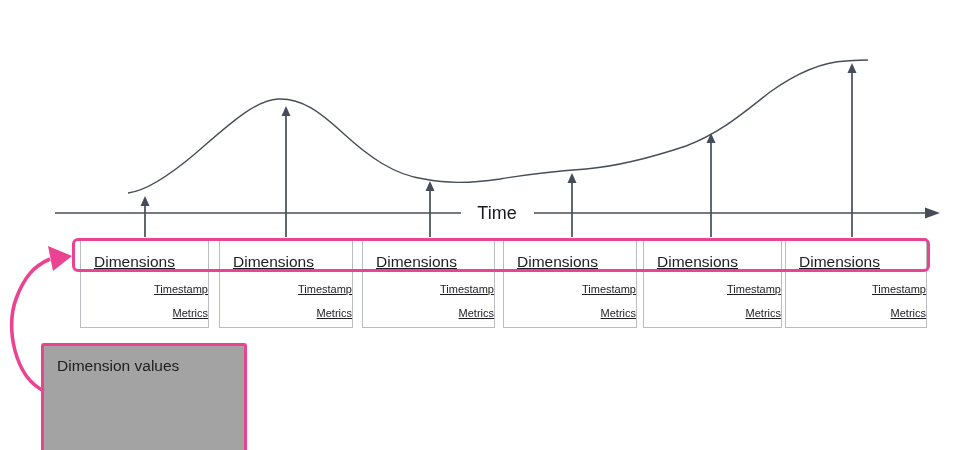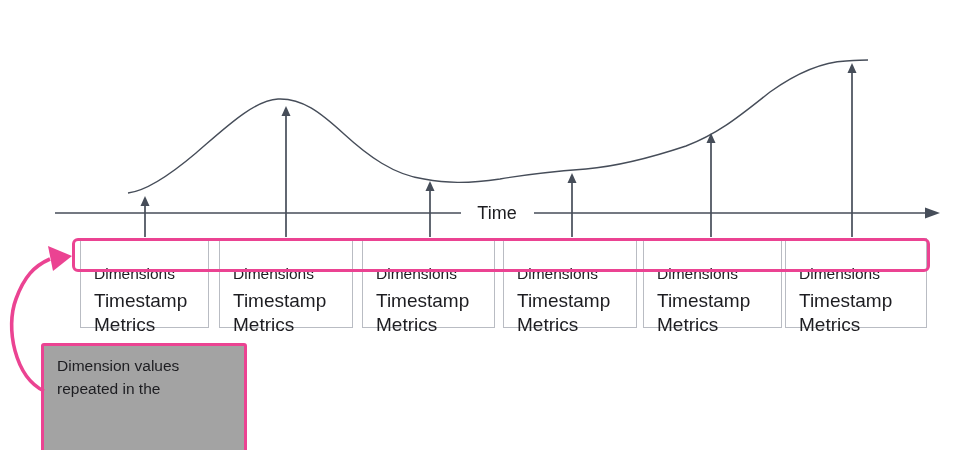--- a/index.html
+++ b/index.html
@@ -32,25 +32,26 @@
     font-size:18px;fill:var(--text);
   }
   .pink-arrow{fill:none;stroke:var(--accent);stroke-width:3.6;}
   .pink-arrow-head{fill:var(--accent);}
   
   .record-box{
     position:absolute;top:238px;height:90px;
     background:#ffffff;
     border:1px solid var(--box-border);
     box-sizing:border-box;
-    padding:20px 0 0 13px;
+    padding:8px 0 0 13px;
     z-index:1;
+    text-decoration:underline;
   }
   .record-box .row1{display:block;font-size:15.5px;line-height:30px;}
-  .record-box .row2,.record-box .row3{display:block;font-size:19px;line-height:24px;}
+  .record-box .row2,.record-box .row3{display:block;font-size:11px;line-height:24px;text-align:right;}
   
   .dimensions-highlight{
     position:absolute;left:72px;top:238px;width:858px;height:34px;
     border:3px solid var(--accent);
     border-radius:6px;
     box-sizing:border-box;
     background:transparent;
     z-index:2;
   }
   
@@ -144,16 +145,15 @@
   <div class="record-box" style="left:785px;width:142px;">
     <span class="row1">Dimensions</span>
     <span class="row2">Timestamp</span>
     <span class="row3">Metrics</span>
   </div>
 
   <div class="dimensions-highlight"></div>
 
   <div class="callout">
     <span class="line">Dimension values</span>
-    <span class="line">repeated in the</span>
   </div>
 
 </div>
 
 </body></html>

